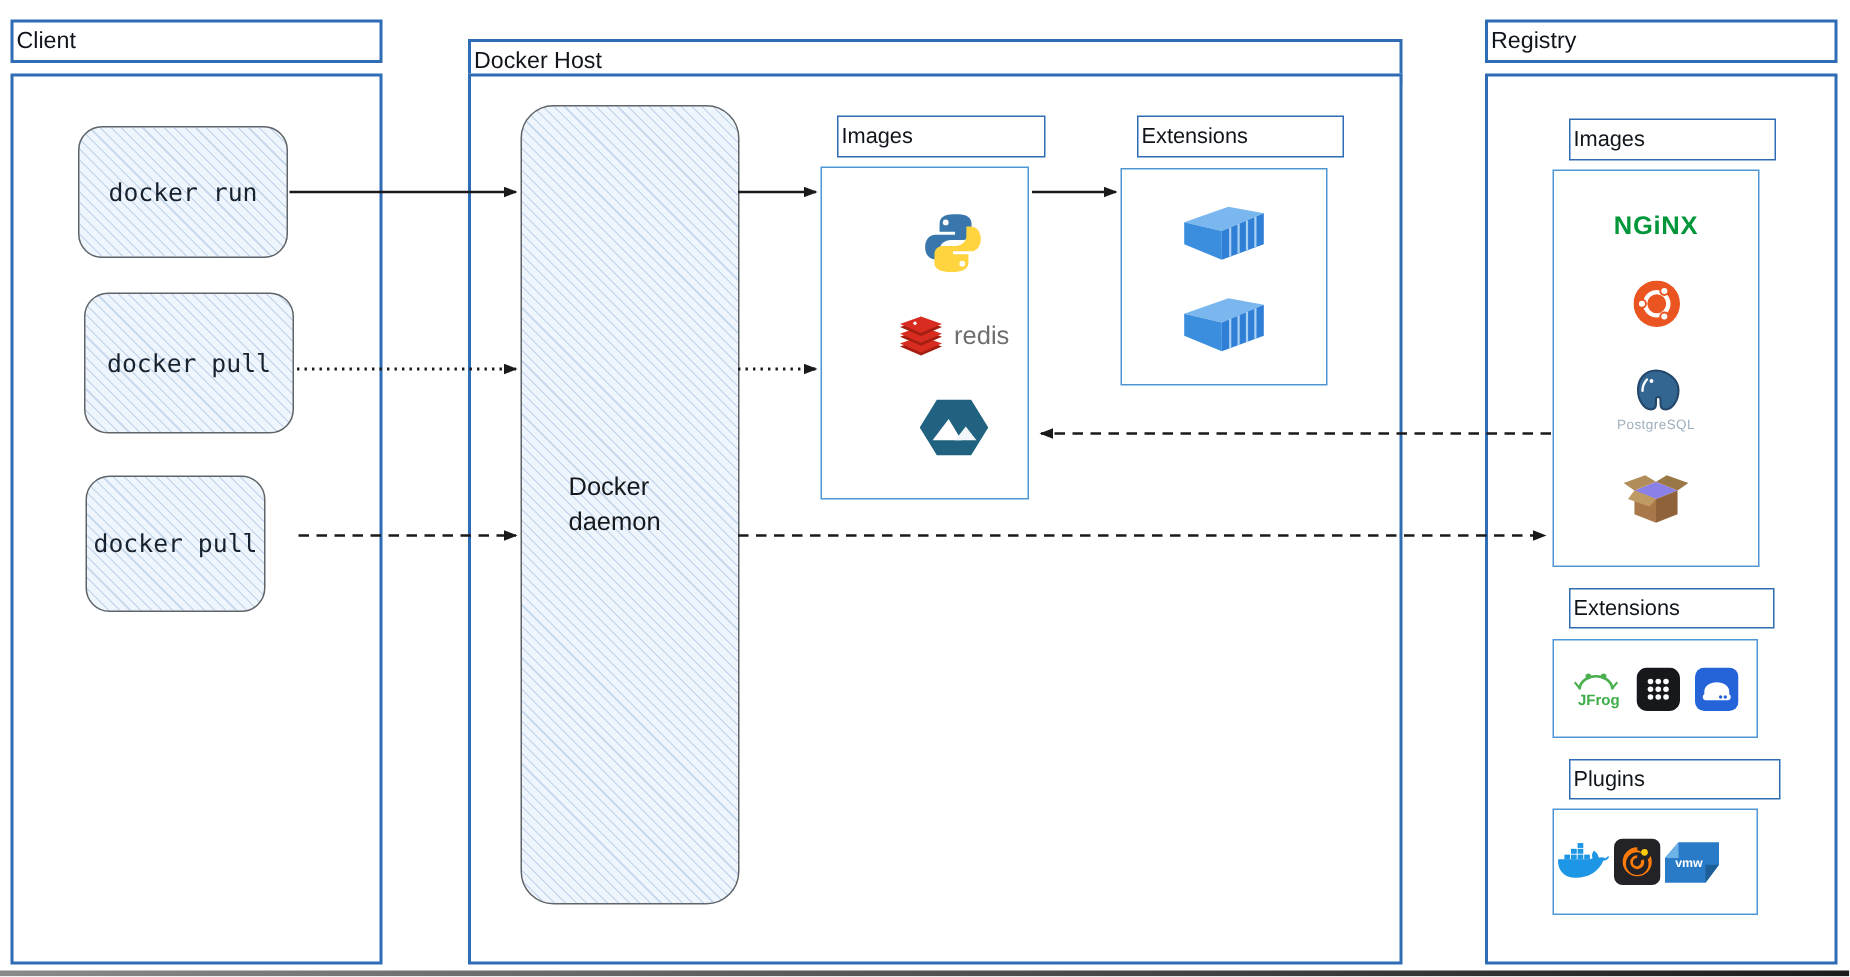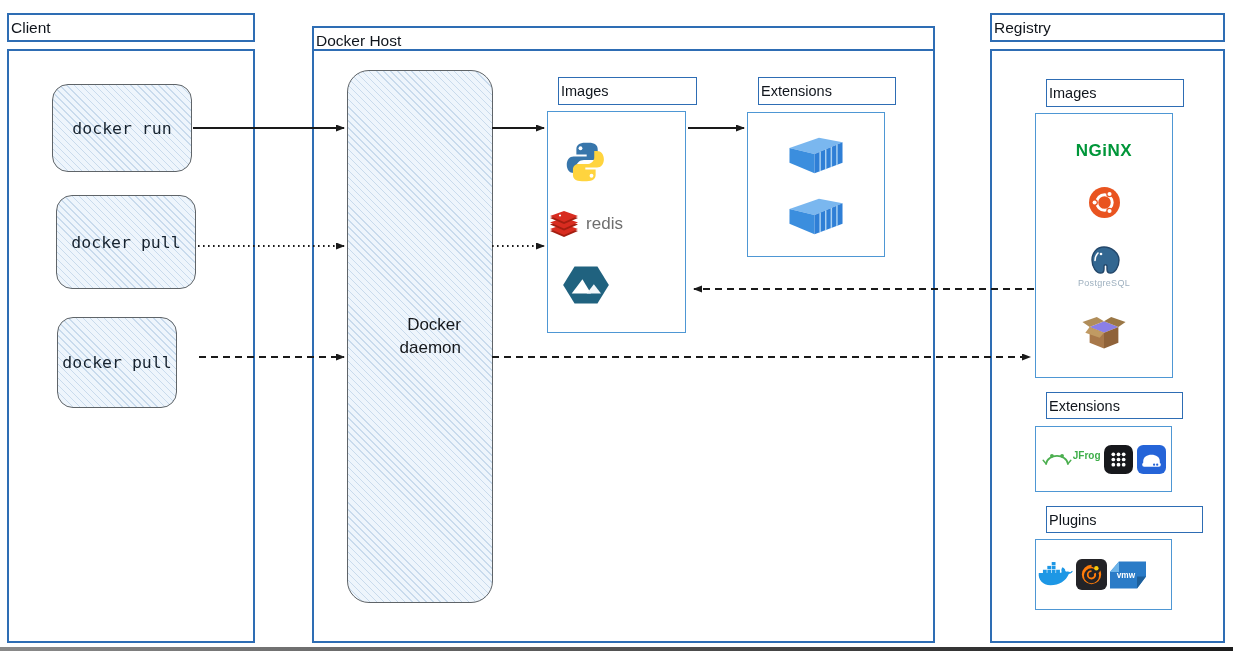--- a/index.html
+++ b/index.html
@@ -13,29 +13,29 @@
   .bbox{position:absolute;box-sizing:border-box;border:2px solid #2e6db4;background:#fff;}
   .bbox.inner{border:1.6px solid #4e97d4;}
   
   .sketch{position:absolute;box-sizing:border-box;border:1.7px solid #5f6468;border-radius:16px;
           background-color:#eef5fc;
           background-image:repeating-linear-gradient(45deg,rgba(125,165,205,.33) 0px,rgba(125,165,205,.33) 1px,transparent 1px,transparent 5px);
           display:flex;align-items:center;justify-content:center;
           font-family:"DejaVu Sans Mono","Liberation Mono",monospace;
           font-size:16.5px;color:#16222e;}
   .daemon{border-radius:22px;font-family:"Liberation Sans",sans-serif;font-size:17px;color:#15181c;}
-  .daemon span{display:block;width:82px;text-align:right;line-height:1.3;}
+  .daemon span{display:block;width:82px;text-align:left;line-height:1.3;}
   .iconcol{position:absolute;display:flex;flex-direction:column;align-items:center;justify-content:space-evenly;}
   .iconrow{position:absolute;display:flex;flex-direction:row;align-items:center;justify-content:space-evenly;}
   .redisrow{display:flex;align-items:center;gap:6px;}
   .redis-label{font-size:17px;color:#6e6e6e;}
   .nginx-label{font-weight:800;color:#009639;font-size:17px;letter-spacing:.5px;}
   .pg{display:flex;flex-direction:column;align-items:center;gap:1px;text-align:right;}
   .pg-label{font-size:9px;color:#9eb0bf;letter-spacing:.3px;}
-  .jfrog{display:flex;flex-direction:row;align-items:flex-start;line-height:1;}
+  .jfrog{display:flex;flex-direction:column;align-items:flex-end;line-height:1;}
   .jfrog-label{font-size:10px;font-weight:700;color:#3fae4a;}
   .arrows{position:absolute;left:0;top:0;width:1233px;height:651px;pointer-events:none;}
   .bottom-edge{position:absolute;left:0;right:0;bottom:0;height:4px;
                background:linear-gradient(90deg,#8a8a8a,#1c1c1c);}
 </style>
 </head>
 <body>
 
 <div class="canvas">
 
@@ -60,21 +60,21 @@
   <div class="bbox" style="left:312px;top:49px;width:623px;height:594px"></div>
 
   <div class="sketch daemon" style="left:347px;top:70px;width:146px;height:533px">
     <span>Docker daemon</span>
   </div>
 
   <div class="tbox small" style="left:547px;top:77px;width:139px;height:28px">
     <span>Images</span>
   </div>
   <div class="bbox inner" style="left:547px;top:111px;width:139px;height:222px"></div>
-  <div class="iconcol" style="left:518px;top:113px;width:135px;height:218px">
+  <div class="iconcol" style="left:568px;top:113px;width:135px;height:218px">
     <svg width="44" height="44" viewBox="0 0 64 64">
       <path fill="#3876ab" d="M31 4c-9 0-13 4-13 9v8h15v3H14C8 24 4 29 4 36s4 12 10 12h4v-9c0-6 5-10 11-10h12c5 0 8-4 8-8v-8c0-5-4-9-13-9h-5z"></path>
       <circle cx="24" cy="12" r="2.8" fill="#fff"></circle>
       <path fill="#ffd43e" d="M33 60c9 0 13-4 13-9v-8H31v-3h17c6 0 10-5 10-12s-4-12-10-12h-4v9c0 6-5 10-11 10H21c-5 0-8 4-8 8v8c0 5 4 9 13 9h7z"></path>
       <circle cx="40" cy="52" r="2.8" fill="#fff"></circle>
     </svg>
     <div class="redisrow">
       <svg width="32" height="28" viewBox="0 0 64 56">
         <path fill="#a41e11" d="M32 32L4 42l28 12 28-12z"></path>
         <path fill="#d82c20" d="M32 28L4 38l28 12 28-12z"></path>
@@ -191,21 +191,21 @@
     </svg>
     <svg width="29" height="29" viewBox="0 0 28 28">
       <rect width="28" height="28" rx="6" fill="#2564d8"></rect>
       <path fill="#fff" d="M6 18v-2.5c0-3.6 3.6-6 8-6s8 2.4 8 6V18z"></path>
       <rect x="5" y="17" width="18" height="4" rx="2" fill="#fff"></rect>
       <circle cx="16.5" cy="19" r="1.1" fill="#2564d8"></circle>
       <circle cx="19.5" cy="19" r="1.1" fill="#2564d8"></circle>
     </svg>
   </div>
 
-  <div class="tbox small" style="left:1035px;top:506px;width:157px;height:27px">
+  <div class="tbox small" style="left:1035px;top:506px;width:141px;height:27px">
     <span>Plugins</span>
   </div>
   <div class="bbox inner" style="left:1035px;top:539px;width:137px;height:71px"></div>
   <div class="iconrow" style="left:1037px;top:541px;width:112px;height:67px">
     <svg width="38" height="29" viewBox="0 0 64 48">
       <g fill="#1d97e5">
         <rect x="10" y="16" width="6.4" height="5.5"></rect>
           <rect x="17.4" y="16" width="6.4" height="5.5"></rect>
         <rect x="24.8" y="16" width="6.4" height="5.5"></rect>
           <rect x="32.2" y="16" width="6.4" height="5.5"></rect>

